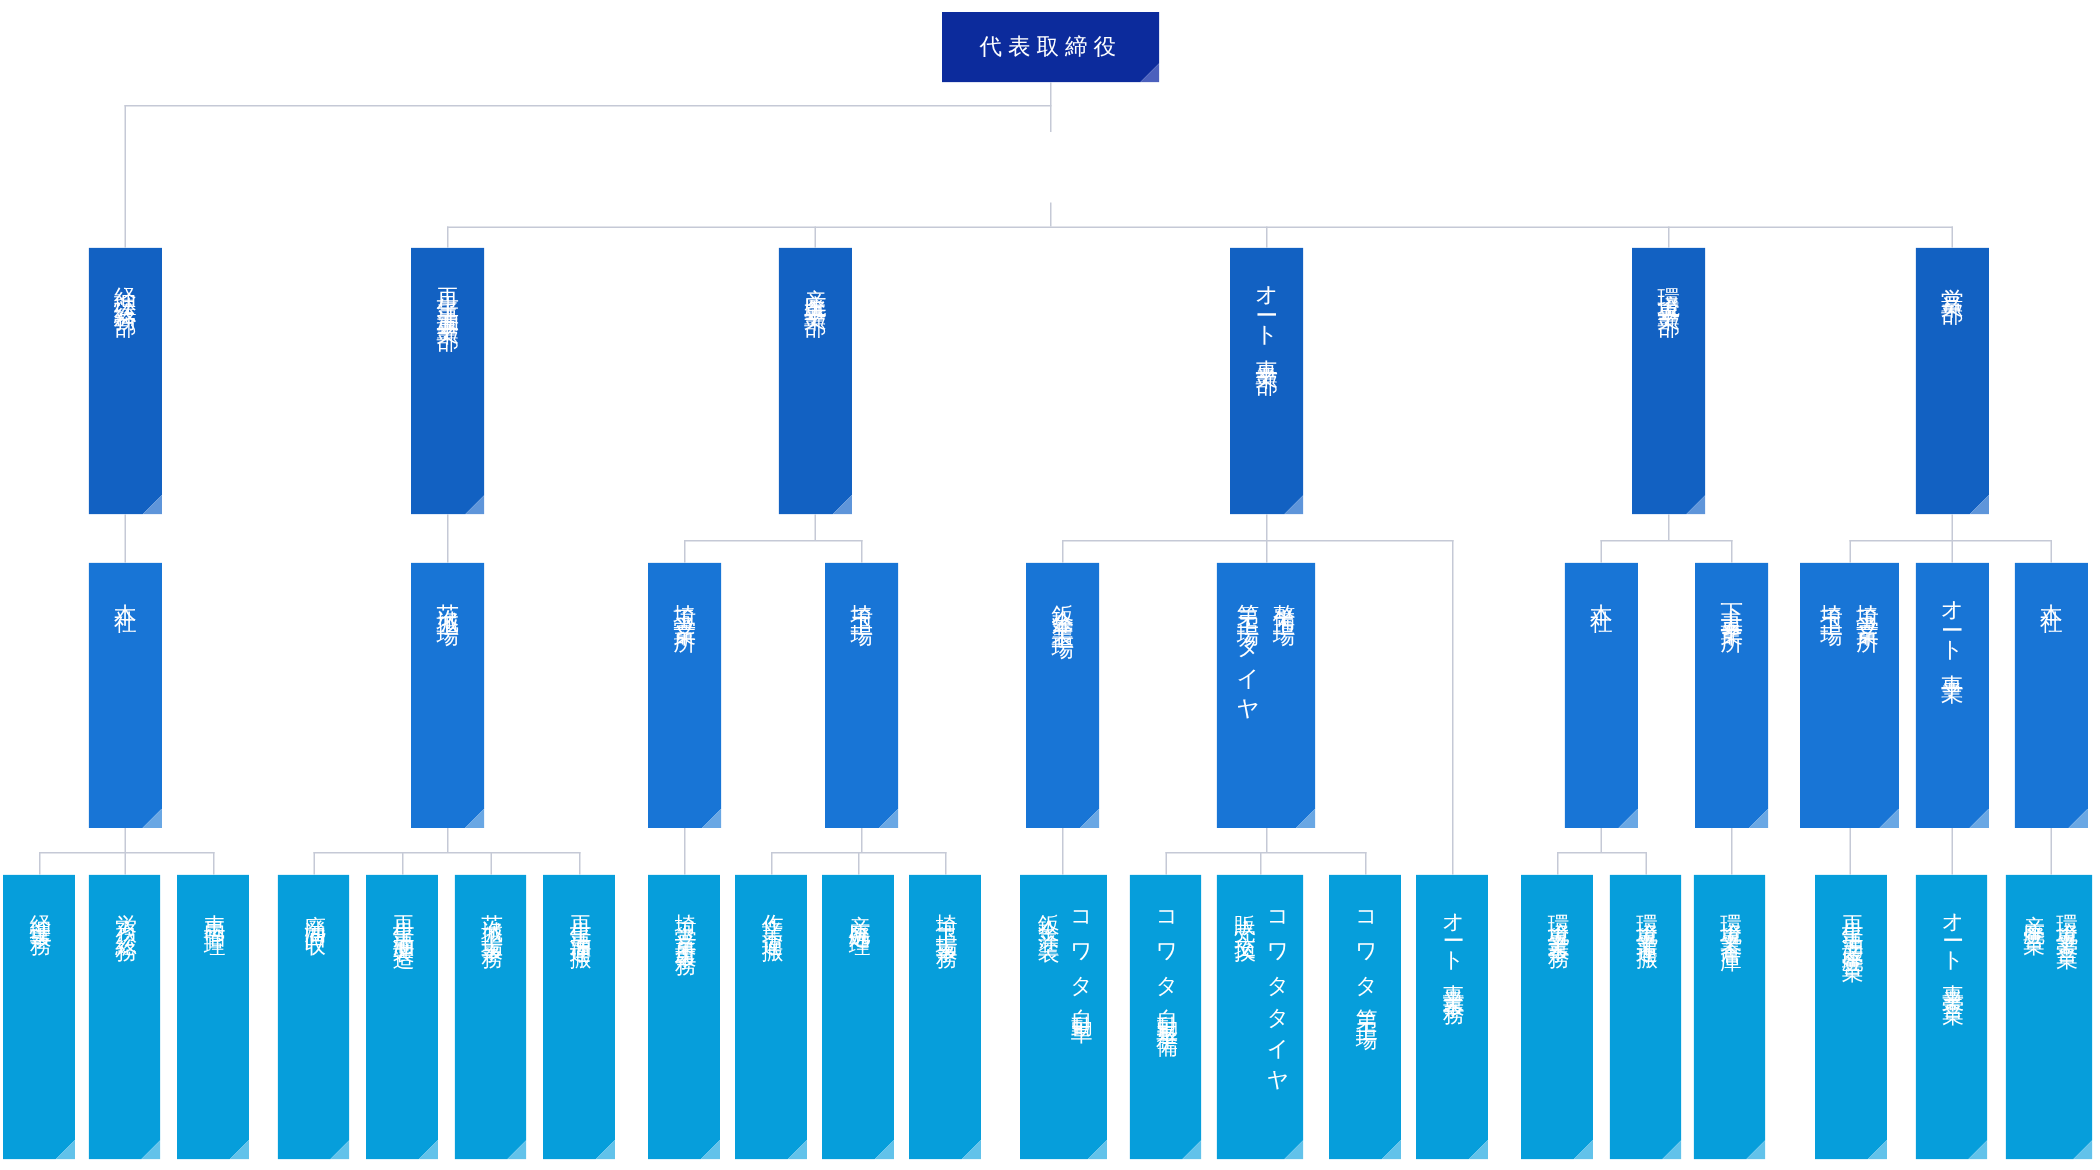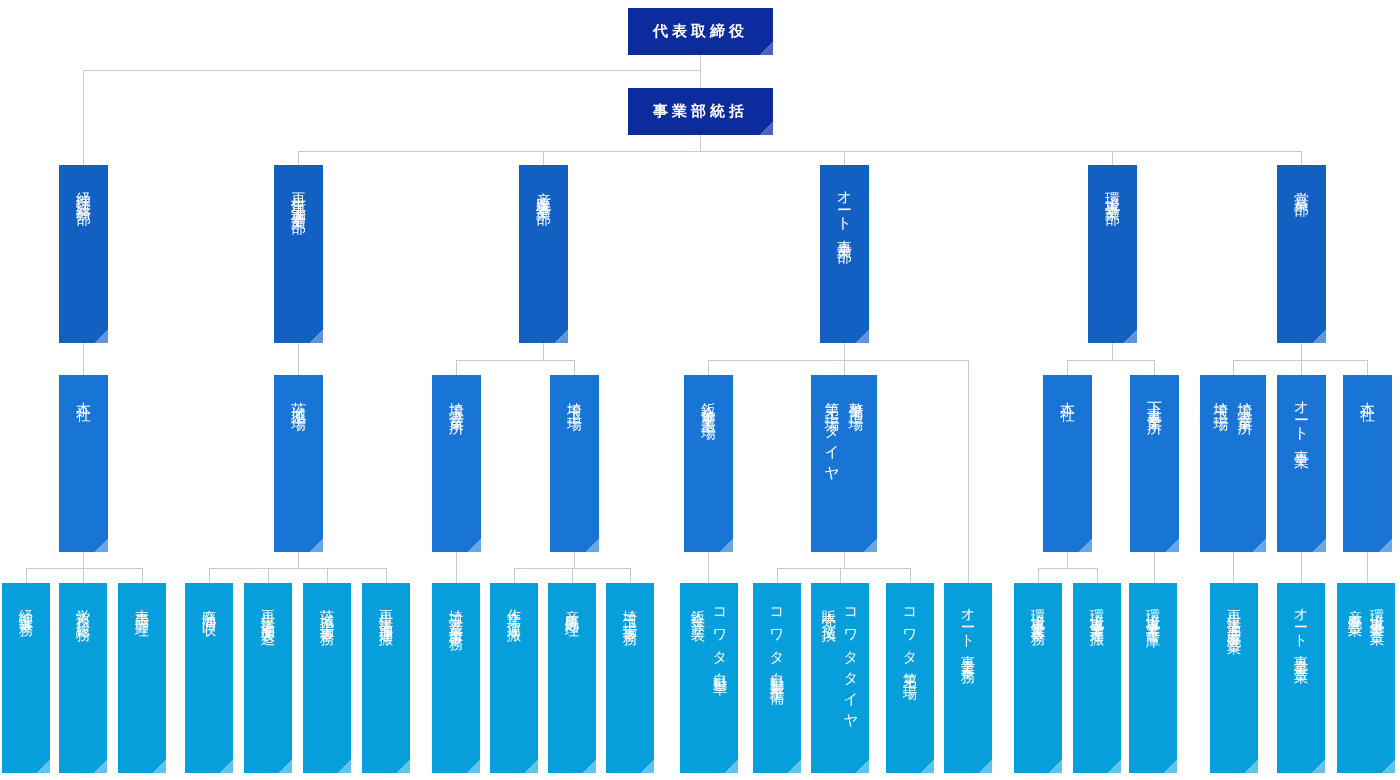--- a/index.html
+++ b/index.html
@@ -7,48 +7,39 @@
   #stage{position:relative;width:1400px;height:780px;background:#ffffff;overflow:hidden;
          font-family:"DejaVu Sans",sans-serif;}
   .node{position:absolute;z-index:2;}
   .face{position:absolute;left:0;top:0;right:0;bottom:0;
         clip-path:polygon(0 0,100% 0,100% calc(100% - 13px),calc(100% - 13px) 100%,0 100%);}
   .fold{position:absolute;right:0;bottom:0;width:13px;height:13px;
         clip-path:polygon(100% 0,0 100%,100% 100%);}
   .inner{position:absolute;left:0;top:0;right:0;bottom:0;display:flex;justify-content:center;
          align-items:flex-start;padding-top:15px;box-sizing:border-box;}
   .inner.horiz{align-items:center;padding-top:0;}
-  .htext{font-size:15px;letter-spacing:4px;white-space:nowrap;font-weight:bold;}
+  .htext{font-size:15px;letter-spacing:4px;white-space:nowrap;}
   .vtext{writing-mode:vertical-rl;font-size:15px;letter-spacing:4.5px;line-height:24px;}
   .vtext.small{line-height:22px;font-size:14.5px;}
   .tline{display:block;}
   .cline{position:absolute;z-index:1;}
 </style>
 </head>
 <body>
 
 <div id="stage" style="background: rgb(255, 255, 255);">
     <div class="node" style="left: 628px; top: 8px; width: 145px; height: 47px;">
       <div class="face" style="background: rgb(12, 43, 156);"></div>
       <div class="fold" style="background: rgb(75, 96, 189);"></div>
       <div class="inner horiz">
         <div class="htext" style="color: rgb(255, 255, 255);">
           <span class="tline">代表取締役</span>
         </div>
       </div>
     </div>
-    <div class="node" style="left: 628px; top: 88px; width: 145px; height: 47px;">
-      <div class="face" style="background: rgb(12, 43, 156);"></div>
-      <div class="fold" style="background: rgb(75, 96, 189);"></div>
-      <div class="inner horiz">
-        <div class="htext" style="color: rgb(255, 255, 255);">
-          <span class="tline">事業部統括</span>
-        </div>
-      </div>
-    </div>
     <div class="cline" style="left: 700px; top: 55px; width: 1px; height: 33px; background: rgb(197, 201, 214);"></div>
     <div class="cline" style="left: 83px; top: 70px; width: 618px; height: 1px; background: rgb(197, 201, 214);"></div>
     <div class="cline" style="left: 83px; top: 70px; width: 1px; height: 95px; background: rgb(197, 201, 214);"></div>
     <div class="cline" style="left: 700px; top: 135px; width: 1px; height: 16px; background: rgb(197, 201, 214);"></div>
     <div class="cline" style="left: 298px; top: 151px; width: 1004px; height: 1px; background: rgb(197, 201, 214);"></div>
     <div class="node" style="left: 59px; top: 165px; width: 49px; height: 178px;">
       <div class="face" style="background: rgb(18, 97, 194);"></div>
       <div class="fold" style="background: rgb(94, 149, 218);"></div>
       <div class="inner">
         <div class="vtext" style="color: rgb(255, 255, 255);">

